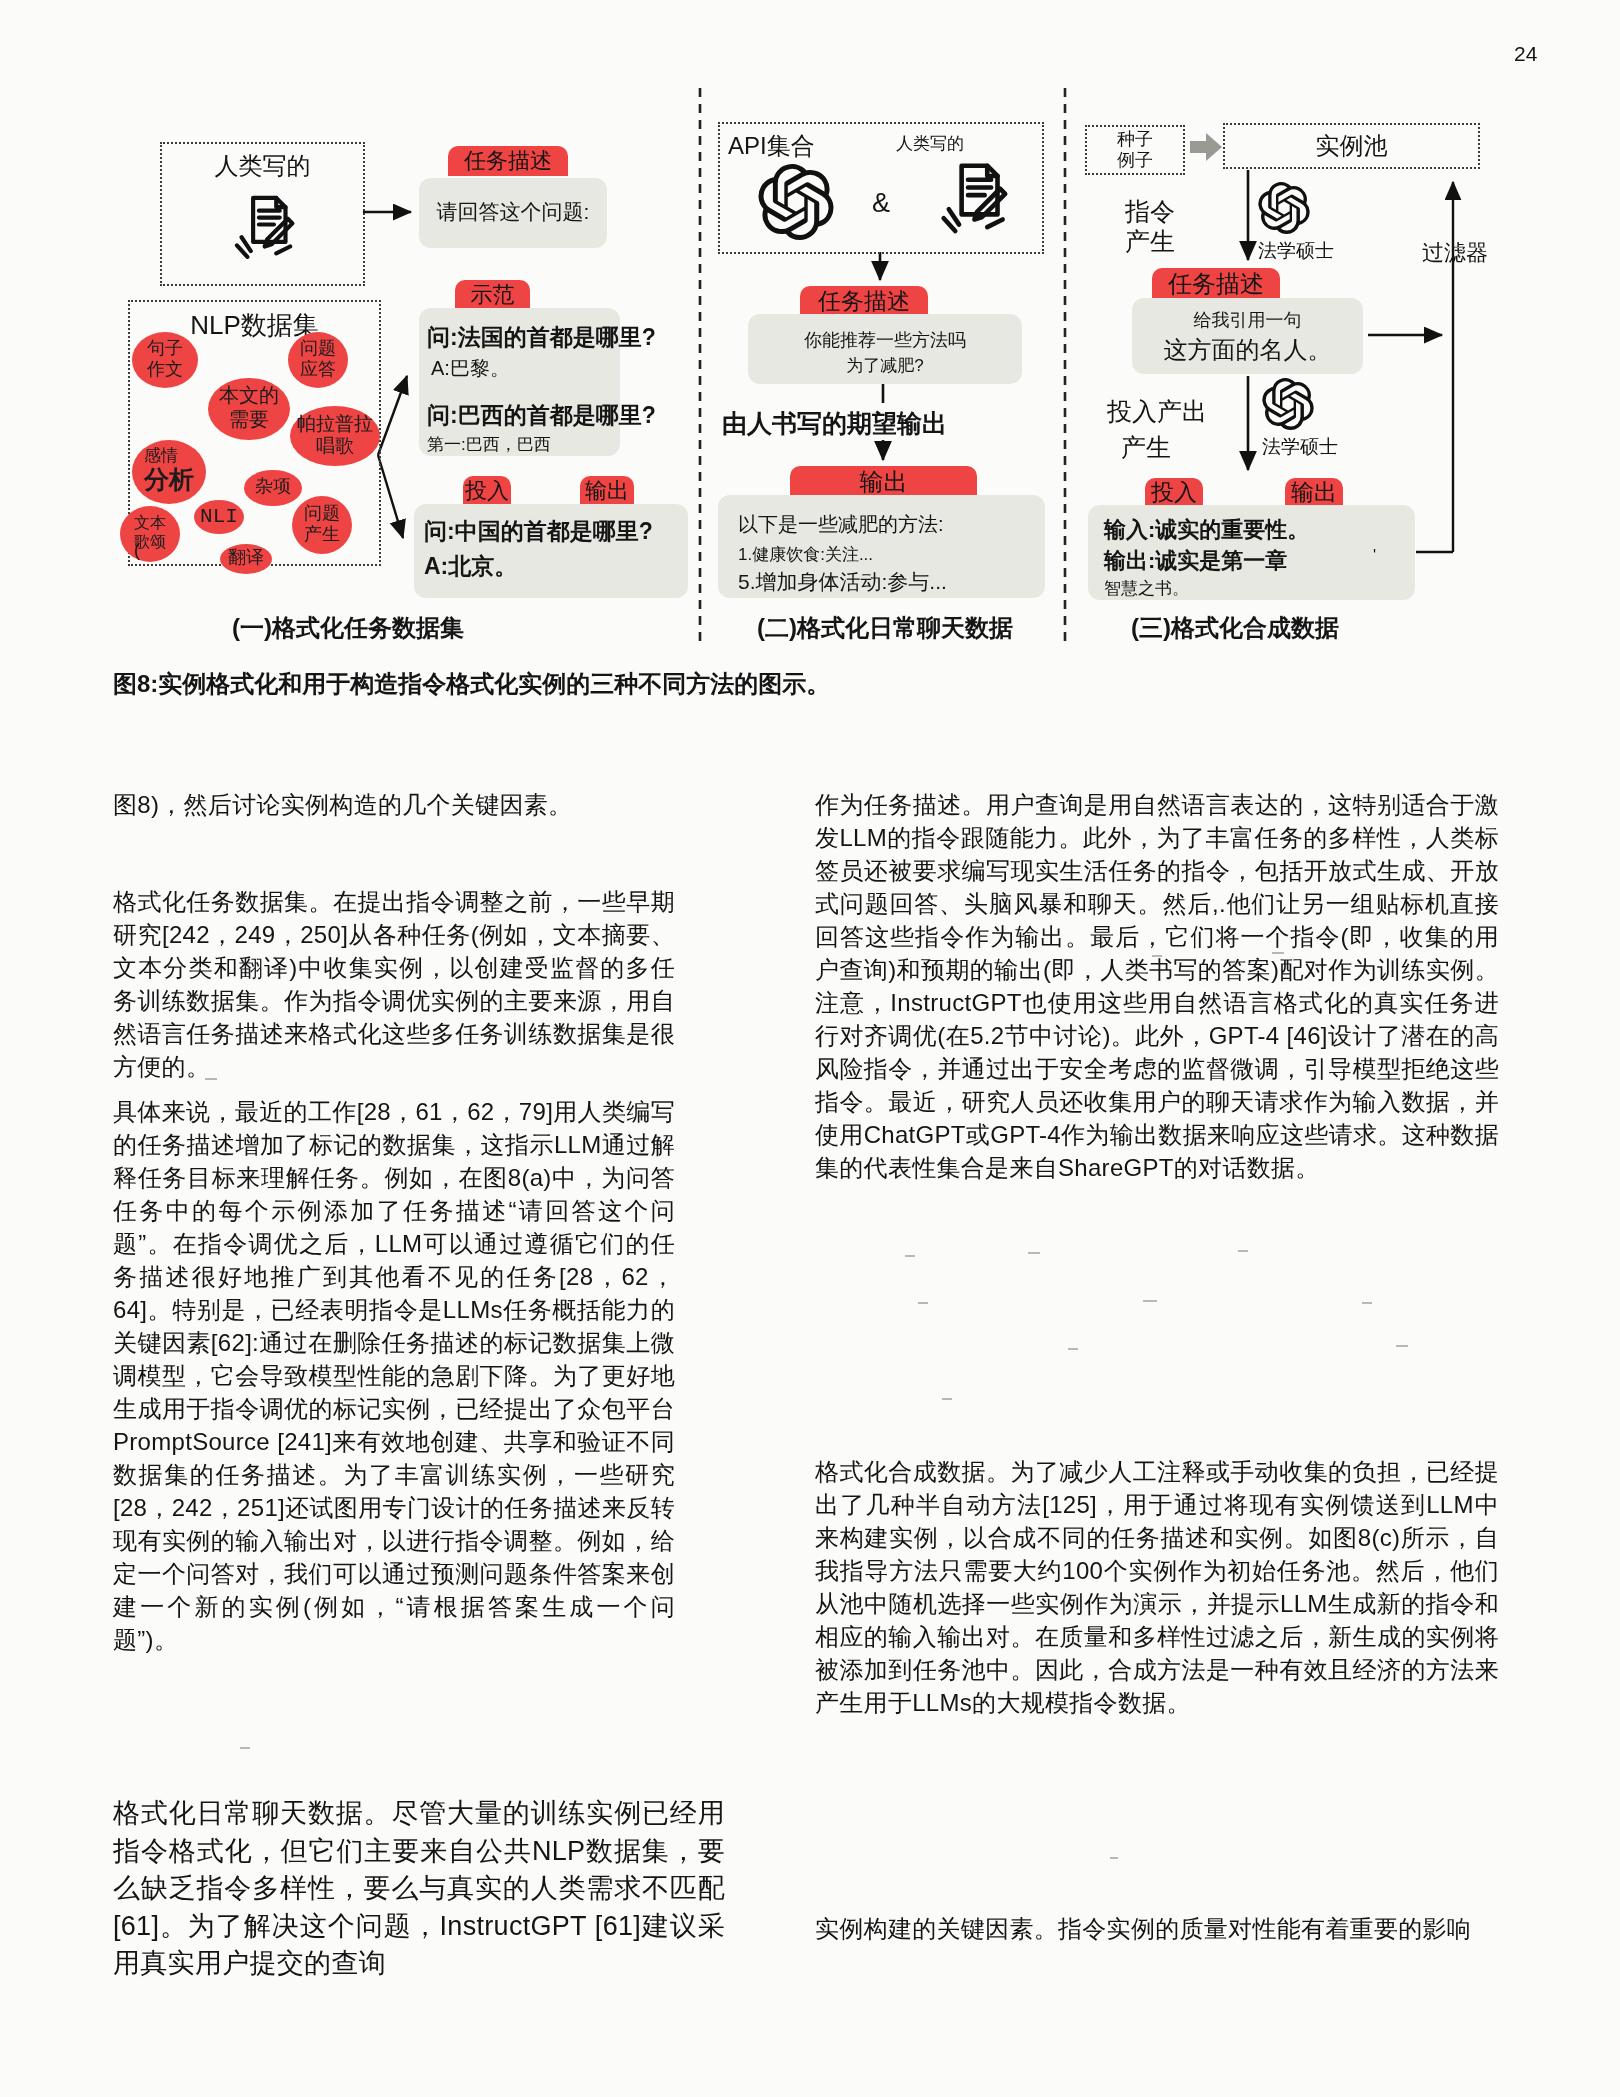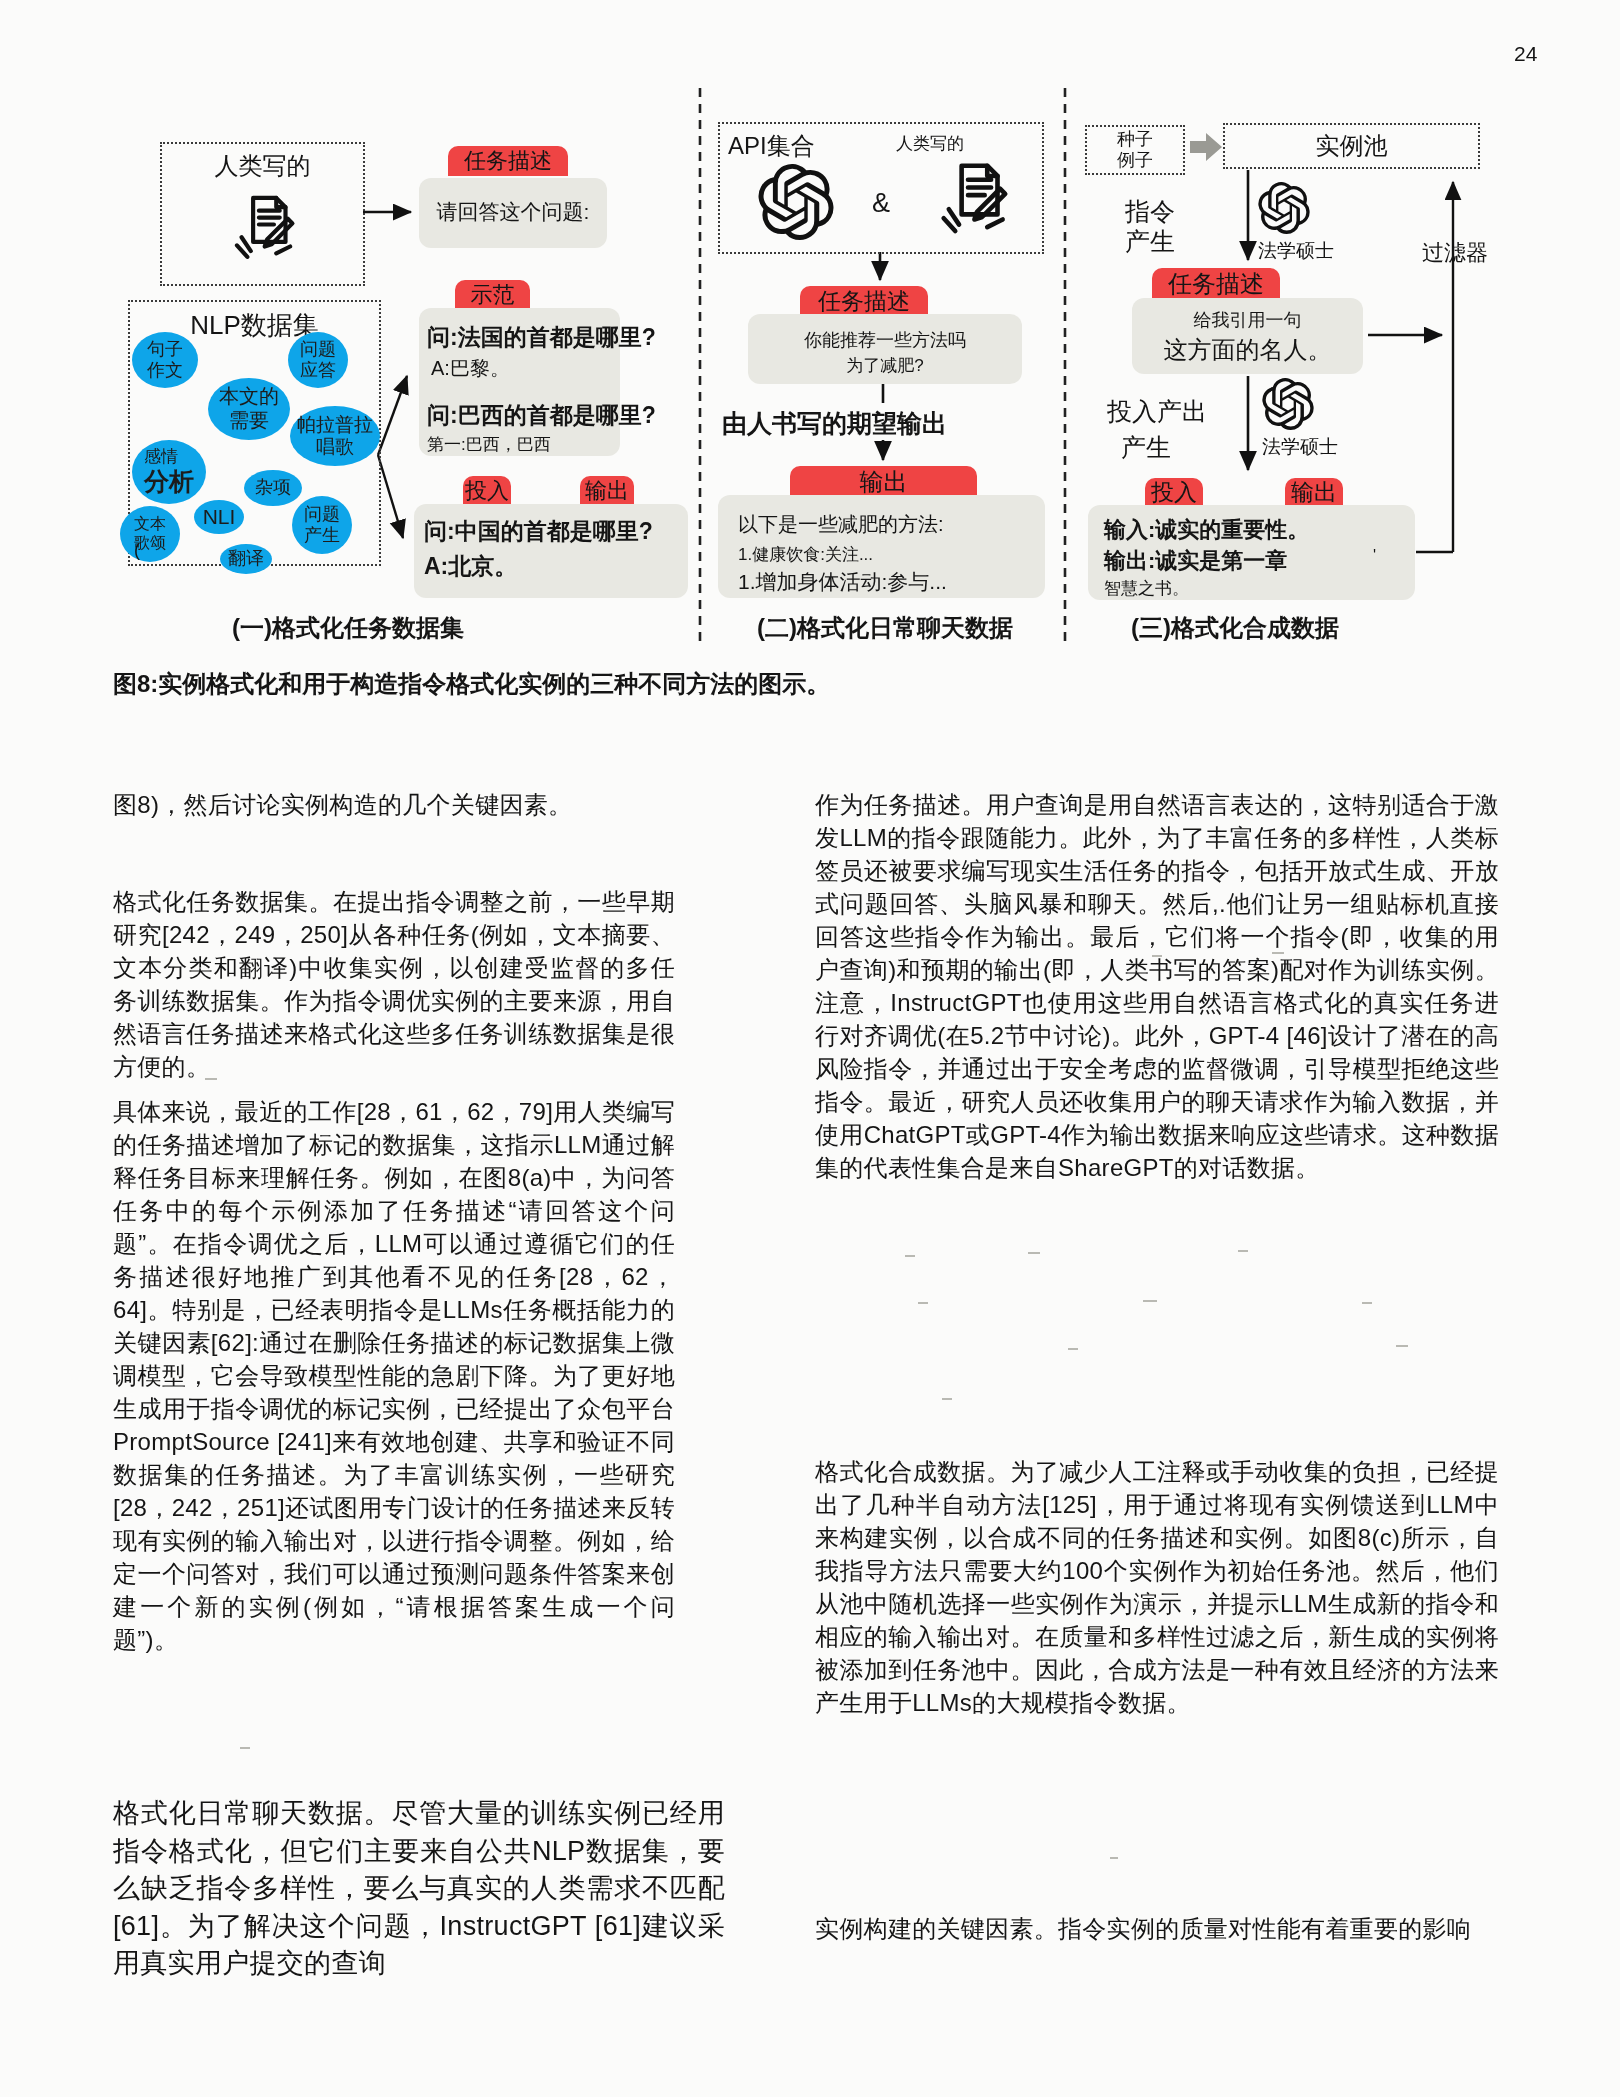--- a/index.html
+++ b/index.html
@@ -11,23 +11,23 @@
   }
   .abs{position:absolute;}
   .dot{border:2px dotted #3a3a3a;}
   .bub{background:#e8e8e2;border-radius:12px;}
   .tab{background:#ef4444;border-radius:10px 10px 0 0;text-align:center;}
   .cap{font-weight:bold;text-align:center;font-size:24px;}
   .pre{white-space:pre-line;}
   .nw{white-space:nowrap;}
   .ctr{text-align:center;}
   .ell{
-    background:#0ea5e9;border-radius:50%;
+    background:#ef4444;border-radius:50%;
     display:flex;align-items:center;justify-content:center;
-    text-align:center;line-height:1.18;color:#1c1c1c;
+    text-align:center;line-height:1.18;color:#1c1c1c;font-family:Liberation Mono, monospace;
   }
   .par{text-align:justify;letter-spacing:0.3px;}
   .p24{font-size:24px;line-height:33px;}
   .p27{font-size:27px;line-height:37.5px;}
   .art{position:absolute;height:2px;background:#b9b9b3;}
   svg.overlay{position:absolute;left:0;top:0;pointer-events:none;}
   .icon-stroke{stroke:#111;fill:none;stroke-width:3.6;stroke-linecap:round;stroke-linejoin:round;}
 </style>
 </head>
 <body>
@@ -150,21 +150,21 @@
   <div class="ctr nw" style="font-size:18px">你能推荐一些方法吗</div>
   <div class="ctr nw" style="font-size:17px;margin-top:2px">为了减肥?</div>
 </div>
 
 <div class="abs nw" style="left:722px;top:407px;font-size:25px;font-weight:bold">由人书写的期望输出</div>
 
 <div class="abs tab" style="left:790px;top:466px;width:187px;height:31px;font-size:24px;line-height:31px">输出</div>
 <div class="abs bub" style="left:718px;top:495px;width:327px;height:103px;padding:16px 0 0 20px;box-sizing:border-box">
   <div class="nw" style="font-size:20px">以下是一些减肥的方法:</div>
   <div class="nw" style="font-size:17px;margin-top:5px">1.健康饮食:关注...</div>
-  <div class="nw" style="font-size:21px;margin-top:2px">1.增加身体活动:参与...</div>
+  <div class="nw" style="font-size:21px;margin-top:2px">5.增加身体活动:参与...</div>
 </div>
 
 <div class="abs cap" style="left:722px;top:612px;width:326px">(二)格式化日常聊天数据</div>
 
 <div class="abs dot pre ctr" style="left:1085px;top:125px;width:96px;height:44px;font-size:18px;line-height:21px;padding-top:2px">种子
 例子</div>
 <div class="abs dot ctr" style="left:1223px;top:123px;width:253px;height:42px;font-size:24px;line-height:42px">实例池</div>
 
 <div class="abs pre" style="left:1125px;top:196px;font-size:25px;line-height:30px">指令
 产生</div>

